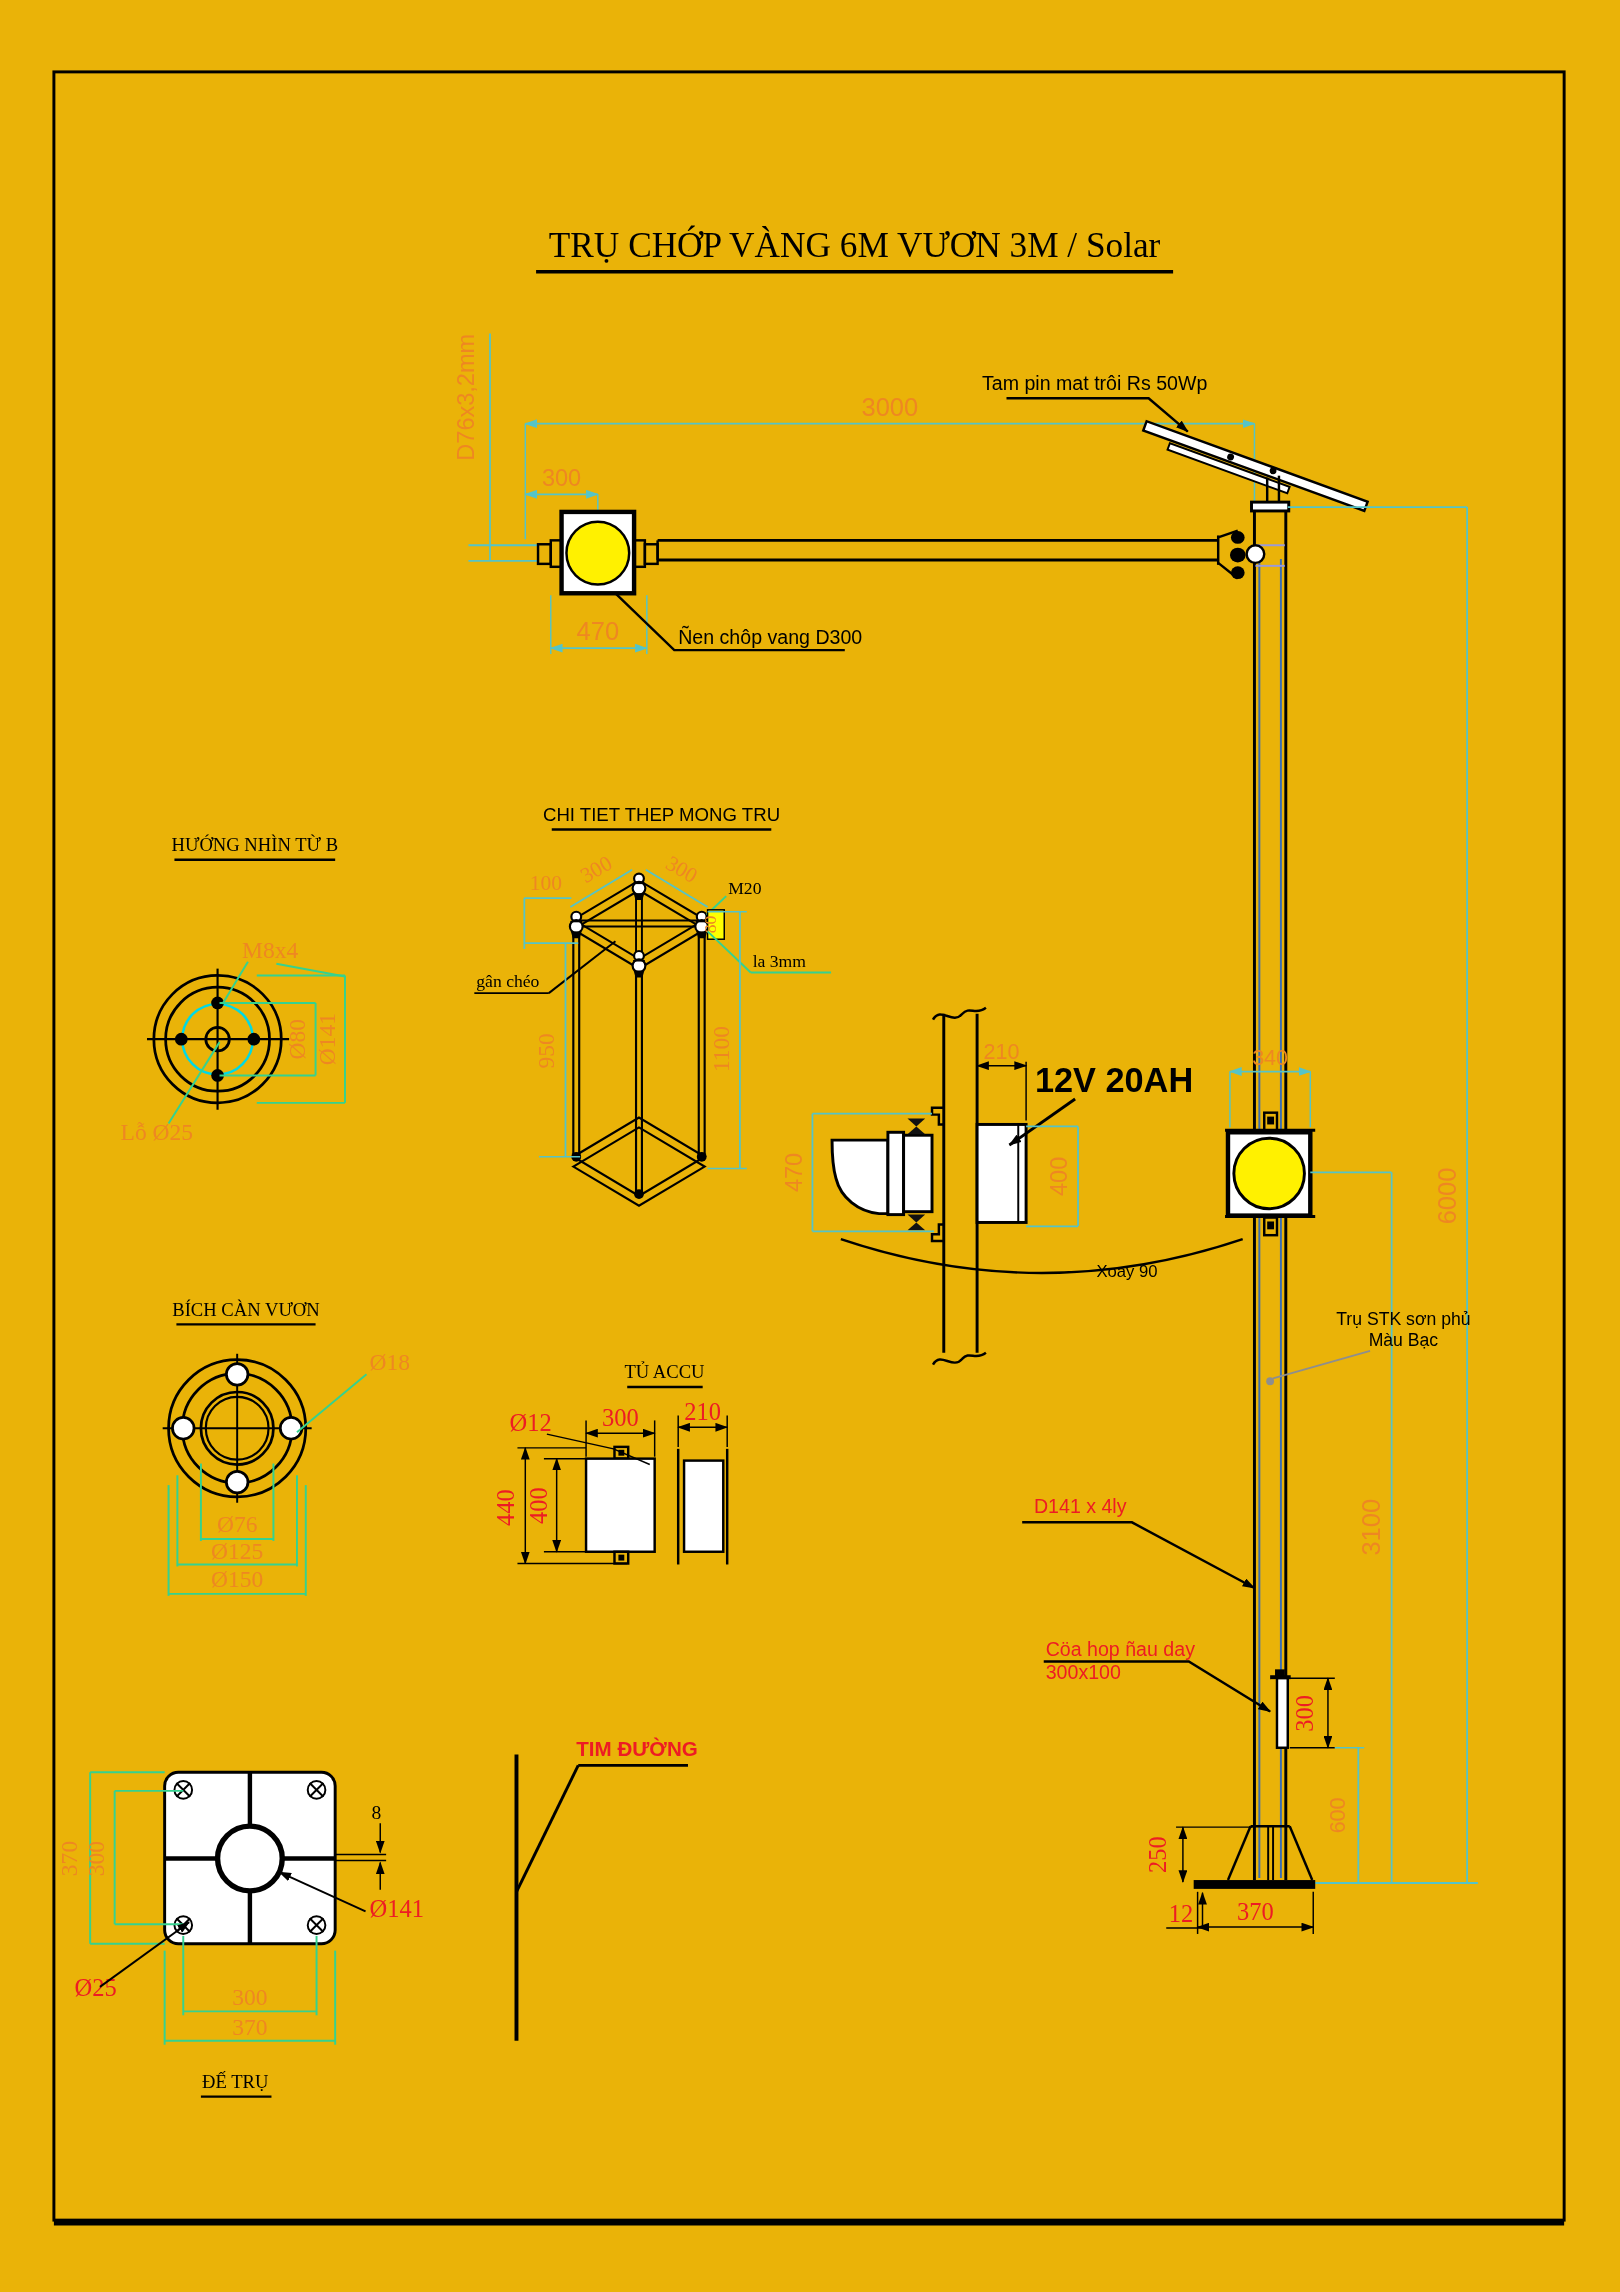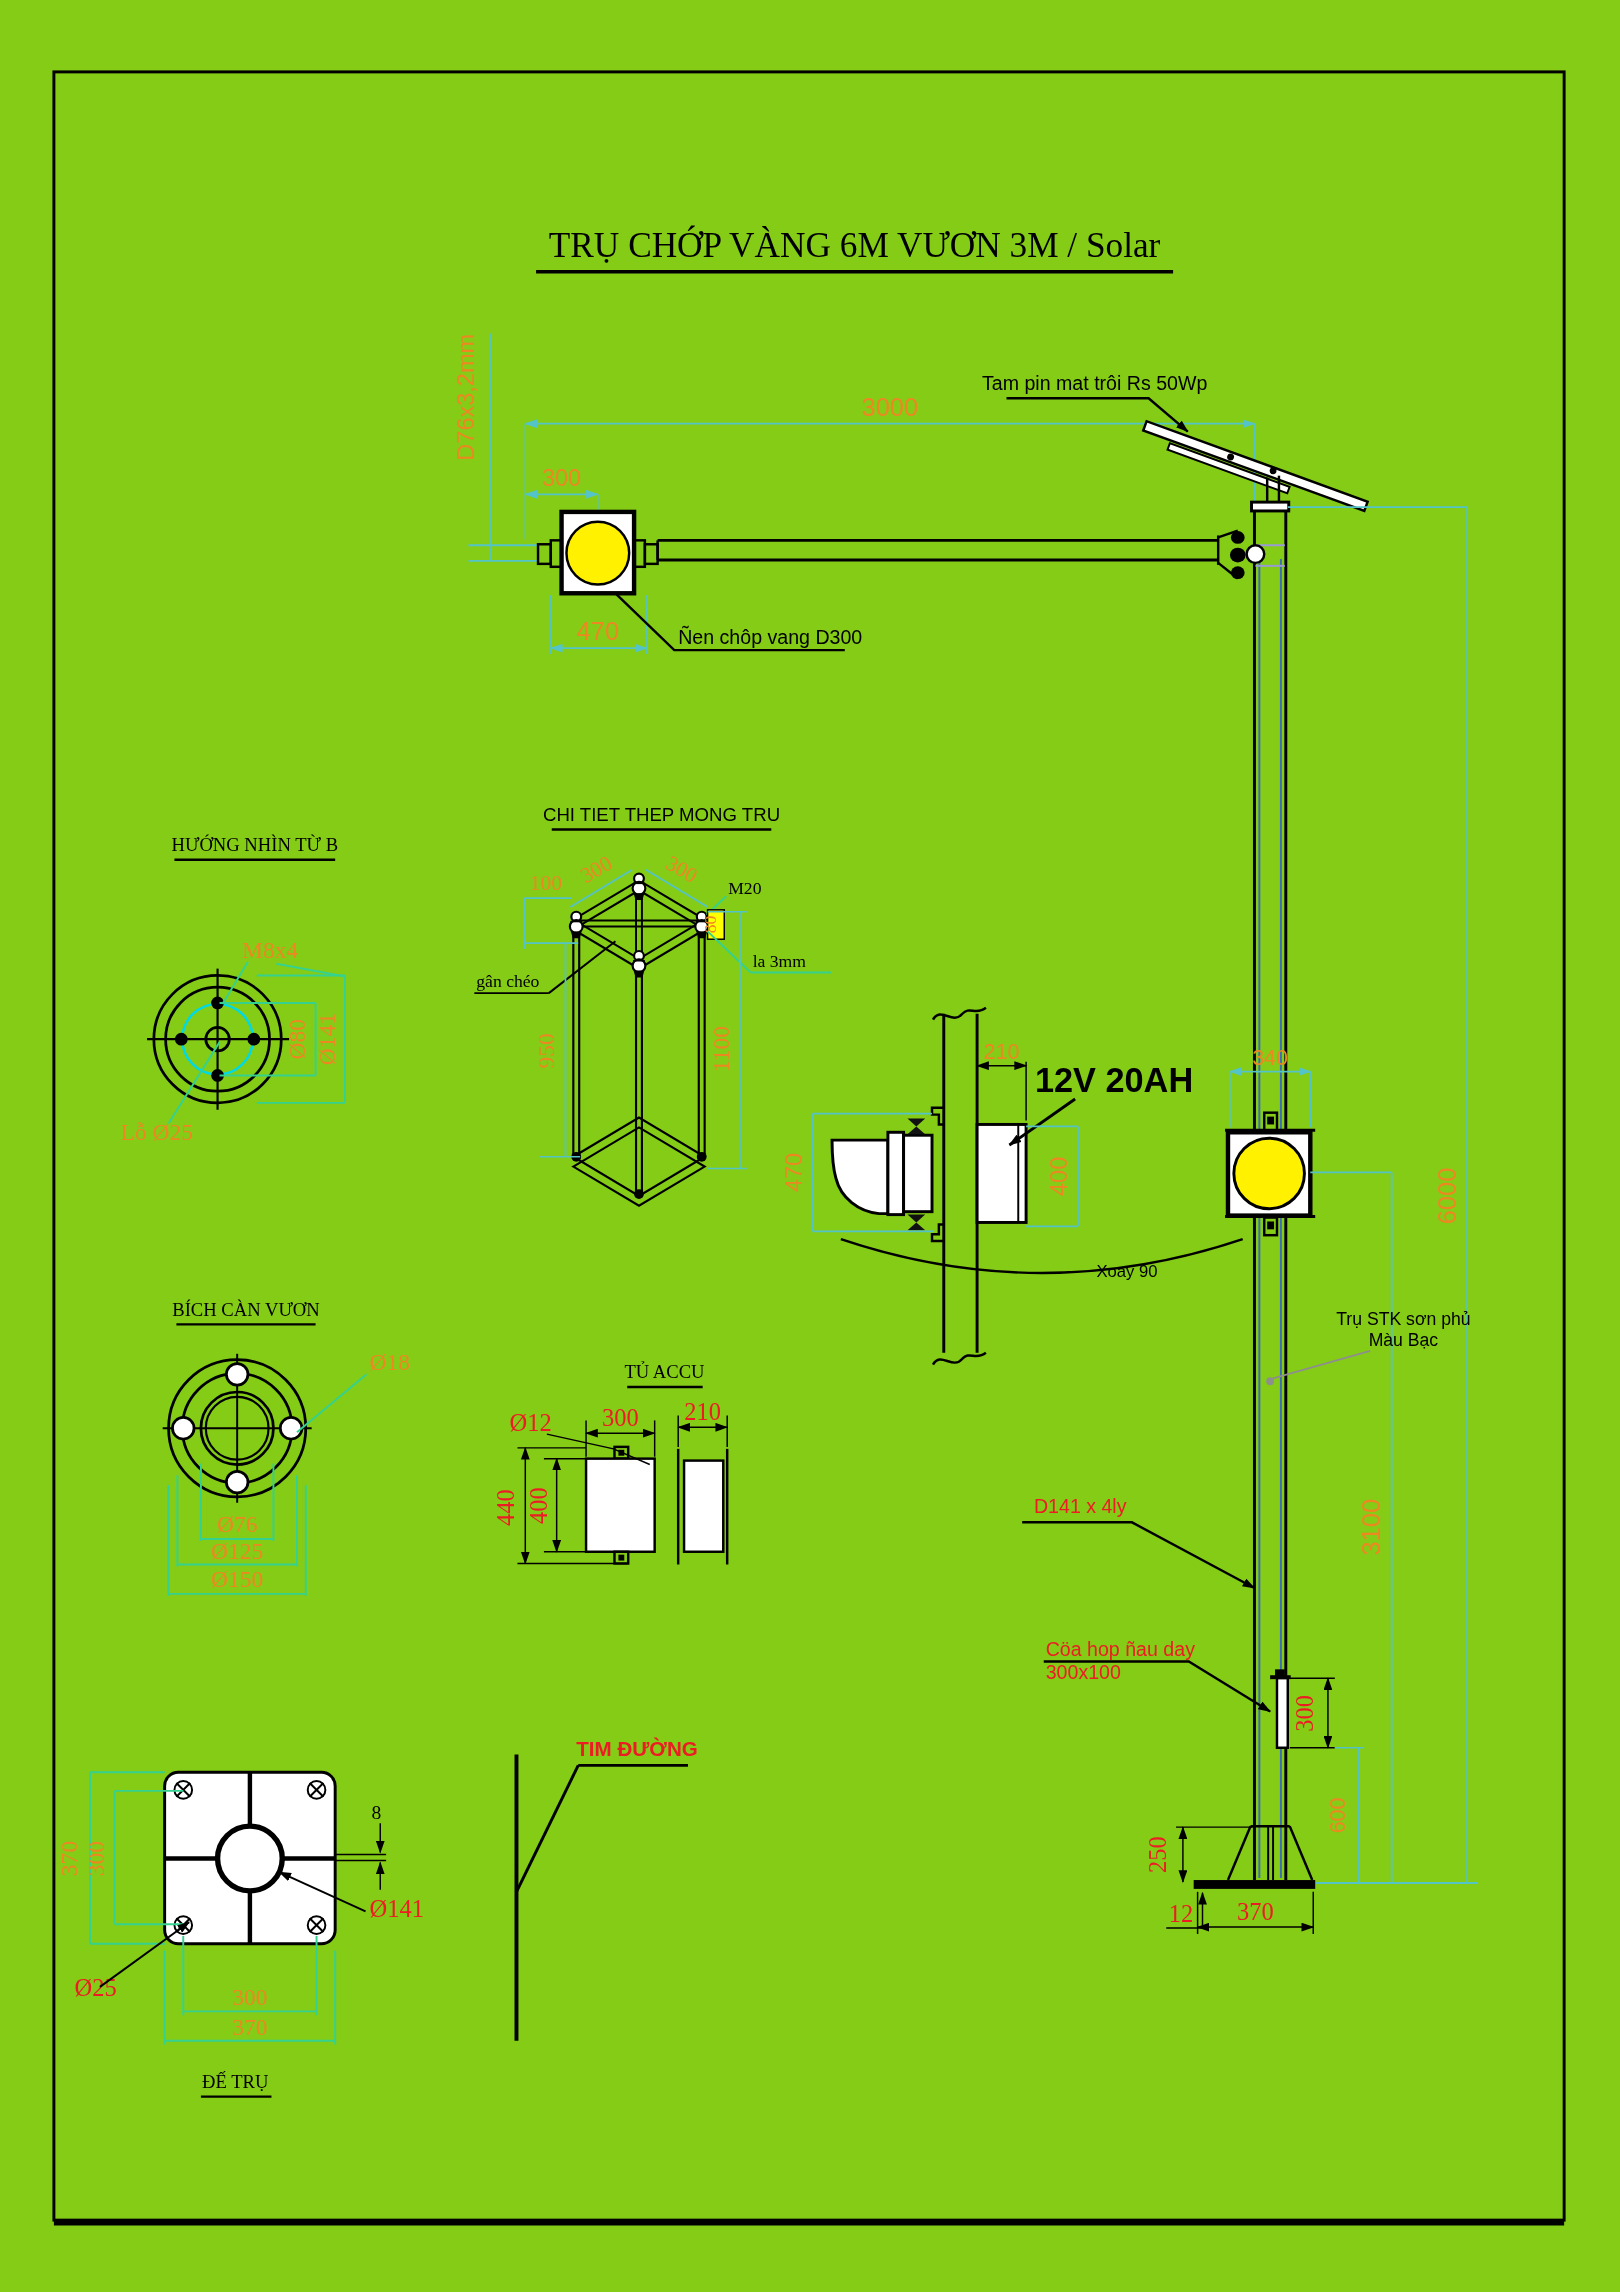--- a/index.html
+++ b/index.html
@@ -1,16 +1,16 @@
 <!DOCTYPE html>
 <html><head>
 <meta charset="utf-8">
 <style>
   html,body{margin:0;padding:0;background:#fff;}
-  .page{position:relative;width:1620px;height:2293px;background:#84cc16;overflow:hidden;text-align:center;}
+  .page{position:relative;width:1620px;height:2293px;background:#eab308;overflow:hidden;text-align:center;}
   svg{position:absolute;left:0;top:0;}
   text{fill:#000;}
   .sans{font-family:"Liberation Sans",sans-serif;}
   .serif{font-family:"Liberation Serif",serif;}
   .bold{font-weight:bold;}
   .o{fill:#EE8722;}
   .r{fill:#ED1C24;}
   .mid{text-anchor:middle;}
   .ln{stroke:#000;fill:none;}
   .teal{stroke:#55C4C8;fill:none;stroke-width:1.8;}

